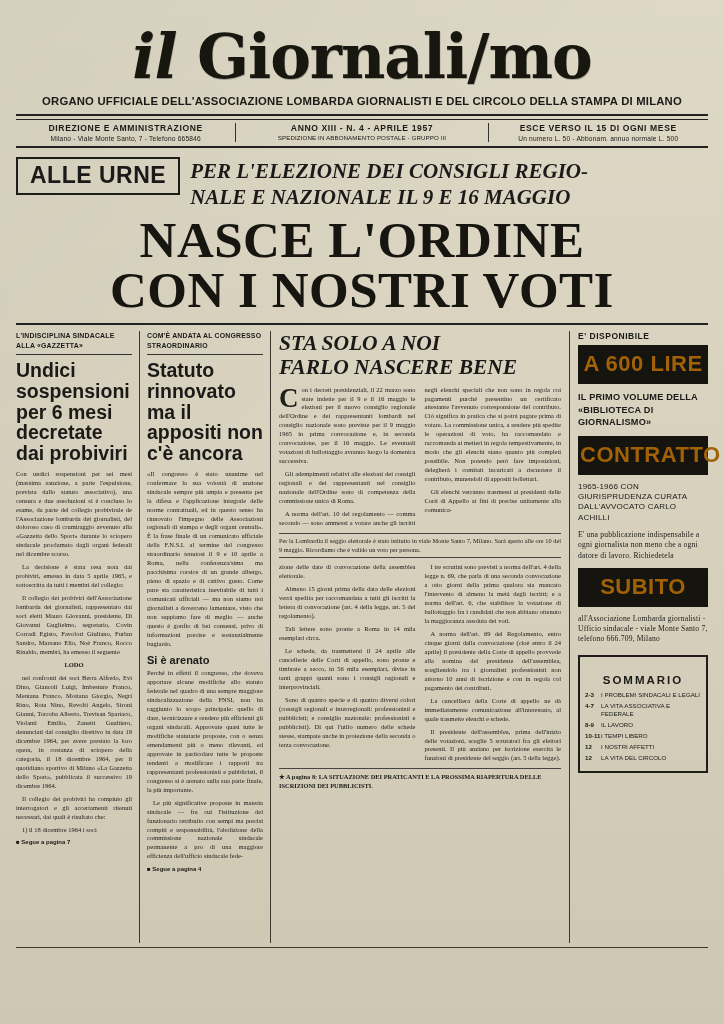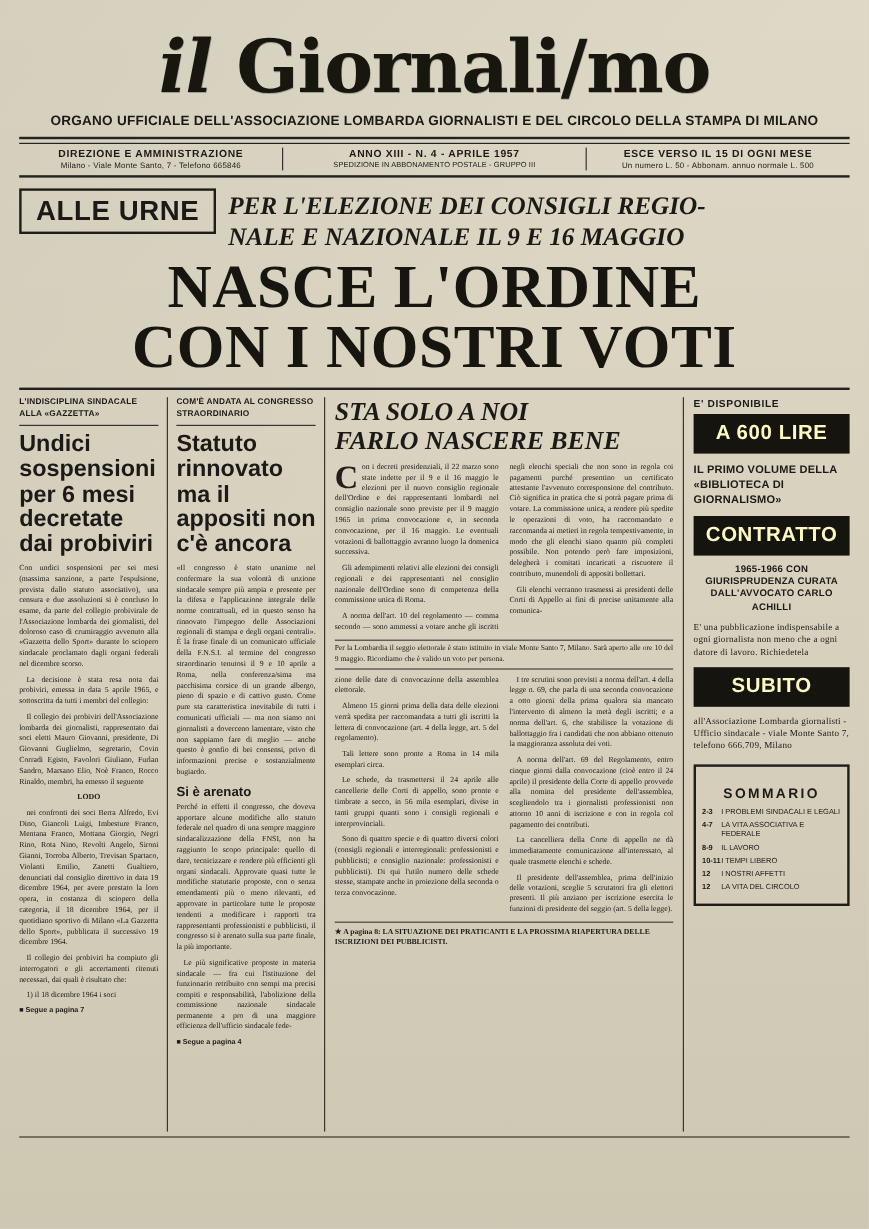--- a/index.html
+++ b/index.html
@@ -196,38 +196,38 @@
   
   .ad-line{
     font-family:"Liberation Sans", sans-serif;
     font-size:8.5px;
     font-weight:bold;
     letter-spacing:0.5px;
     margin-bottom:4px;
   }
   .ad-btn{
     background:#15140f;
-    color:#fef9c3;
-    text-align:center;
-    font-family:"Liberation Sans", sans-serif;
-    font-weight:bold;
-    font-size:17px;
+    color:#a16207;
+    text-align:center;
+    font-family:"Liberation Sans", sans-serif;
+    font-weight:bold;
+    font-size:22px;
     letter-spacing:0.5px;
     padding:6px 2px 7px 2px;
     margin-bottom:7px;
   }
   .ad-text{
     font-family:"Liberation Sans", sans-serif;
     font-size:9.2px;
     font-weight:bold;
     line-height:1.35;
     margin-bottom:7px;
     letter-spacing:0.2px;
   }
-  .ad-text.small{font-size:8px;font-weight:bold;line-height:1.3;text-align:center;}
+  .ad-text.small{font-size:8px;font-weight:normal;line-height:1.3;}
   .ad-text.reg{font-size:7.6px;font-weight:normal;line-height:1.35;font-family:"Liberation Serif",serif;}
   .sommario{
     border:2px solid #1d1d1a;
     margin-top:10px;
     padding:17px 5px 6px 5px;
   }
   .sommario h4{
     margin:0 0 5px 0;
     text-align:center;
     font-family:"Liberation Sans", sans-serif;

